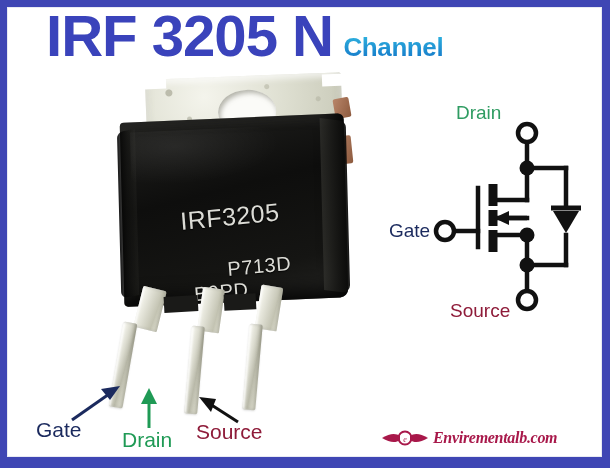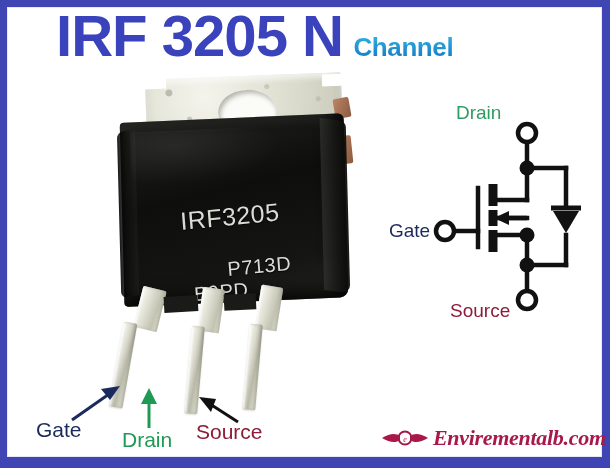--- a/index.html
+++ b/index.html
@@ -39,21 +39,21 @@
     left: 7px; top: 7px;
     width: 595px; height: 450px;
     border: 1px solid #e8eaf3;
     box-sizing: border-box;
     pointer-events: none;
   }
 
   
   #title-block {
     position: absolute;
-    left: 56px;
+    left: 46px;
     top: 8px;
     height: 62px;
     display: flex;
     align-items: baseline;
     white-space: nowrap;
   }
   #title-main {
     font-family: "Liberation Sans", sans-serif;
     font-weight: bold;
     font-size: 57px;
@@ -269,21 +269,21 @@
     top: 424px;
     display: flex;
     align-items: center;
     height: 28px;
   }
   #logo-mark { width: 50px; height: 22px; flex: none; }
   #logo-text {
     font-family: "Liberation Serif", serif;
     font-style: italic;
     font-weight: bold;
-    font-size: 22px;
+    font-size: 16px;
     color: #a8184a;
     letter-spacing: -0.3px;
     margin-left: 3px;
     white-space: nowrap;
     text-align: center;
   }
 </style>
 </head>
 <body>
 

